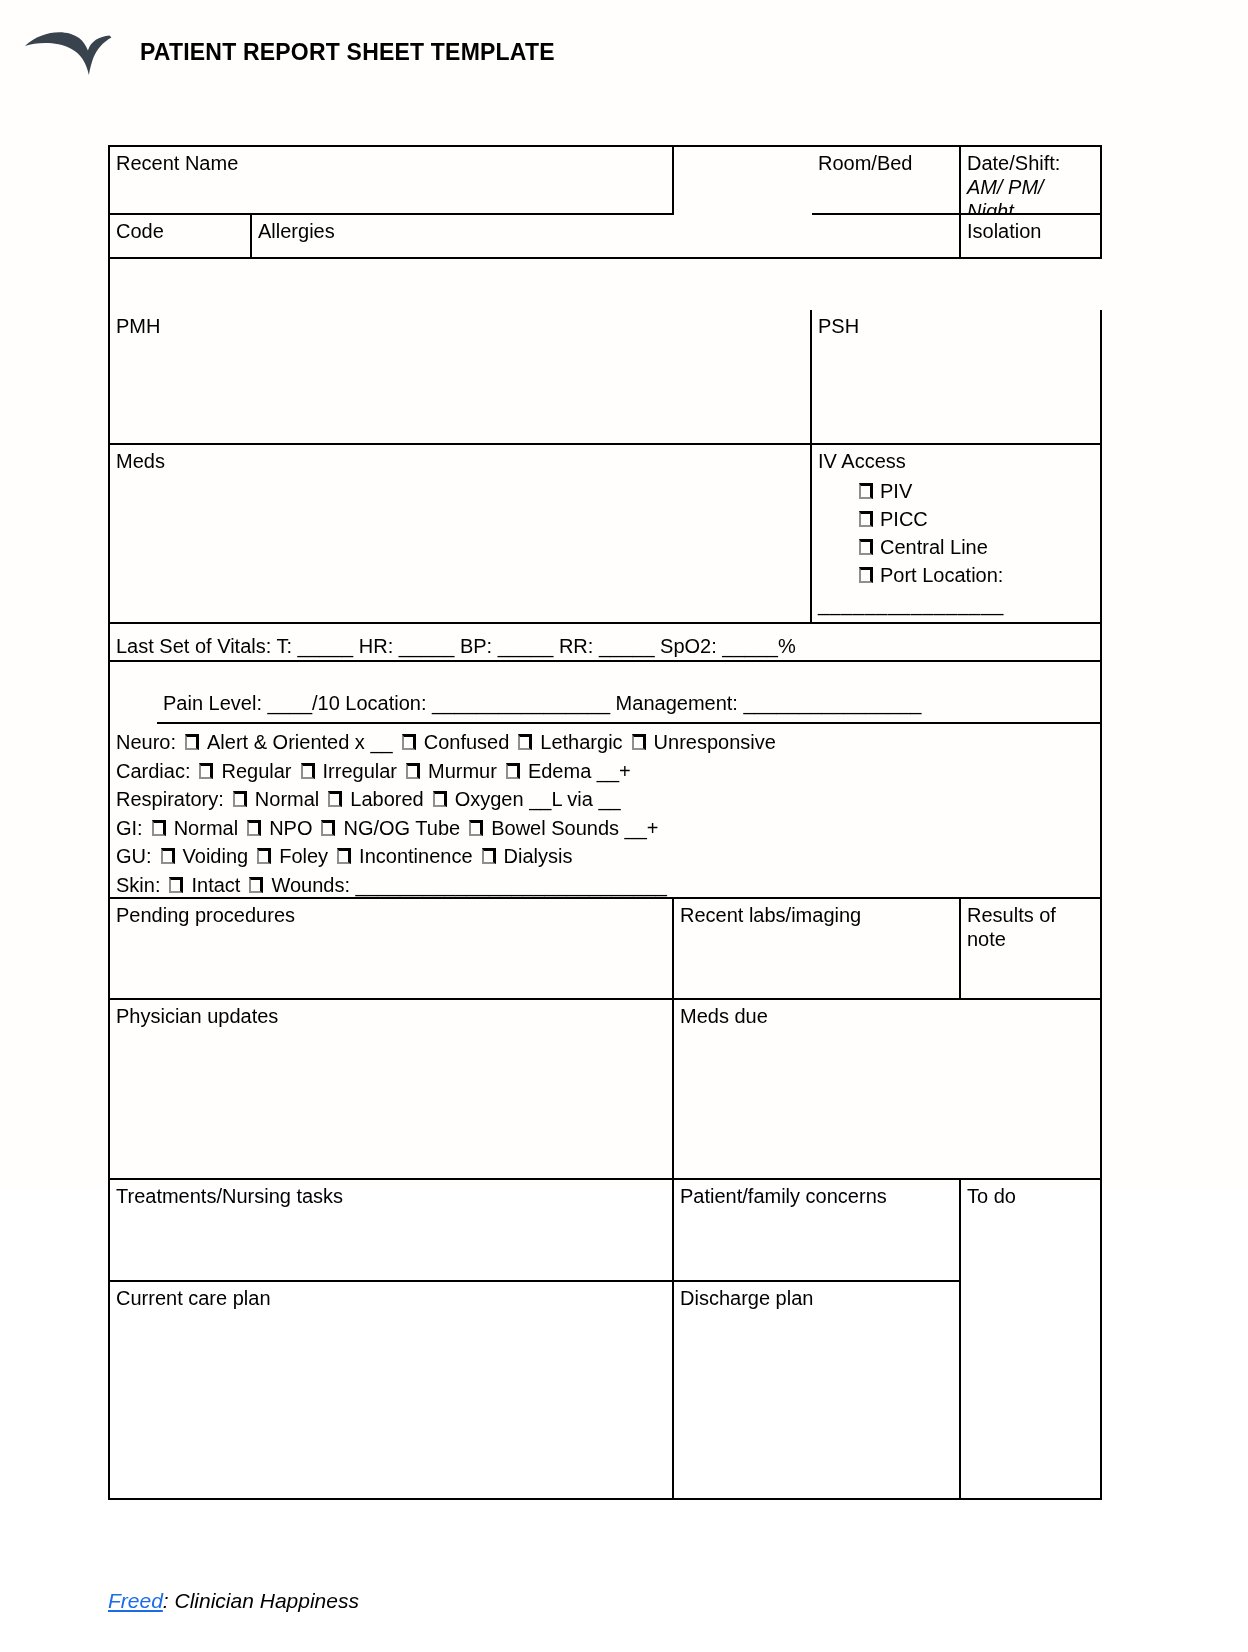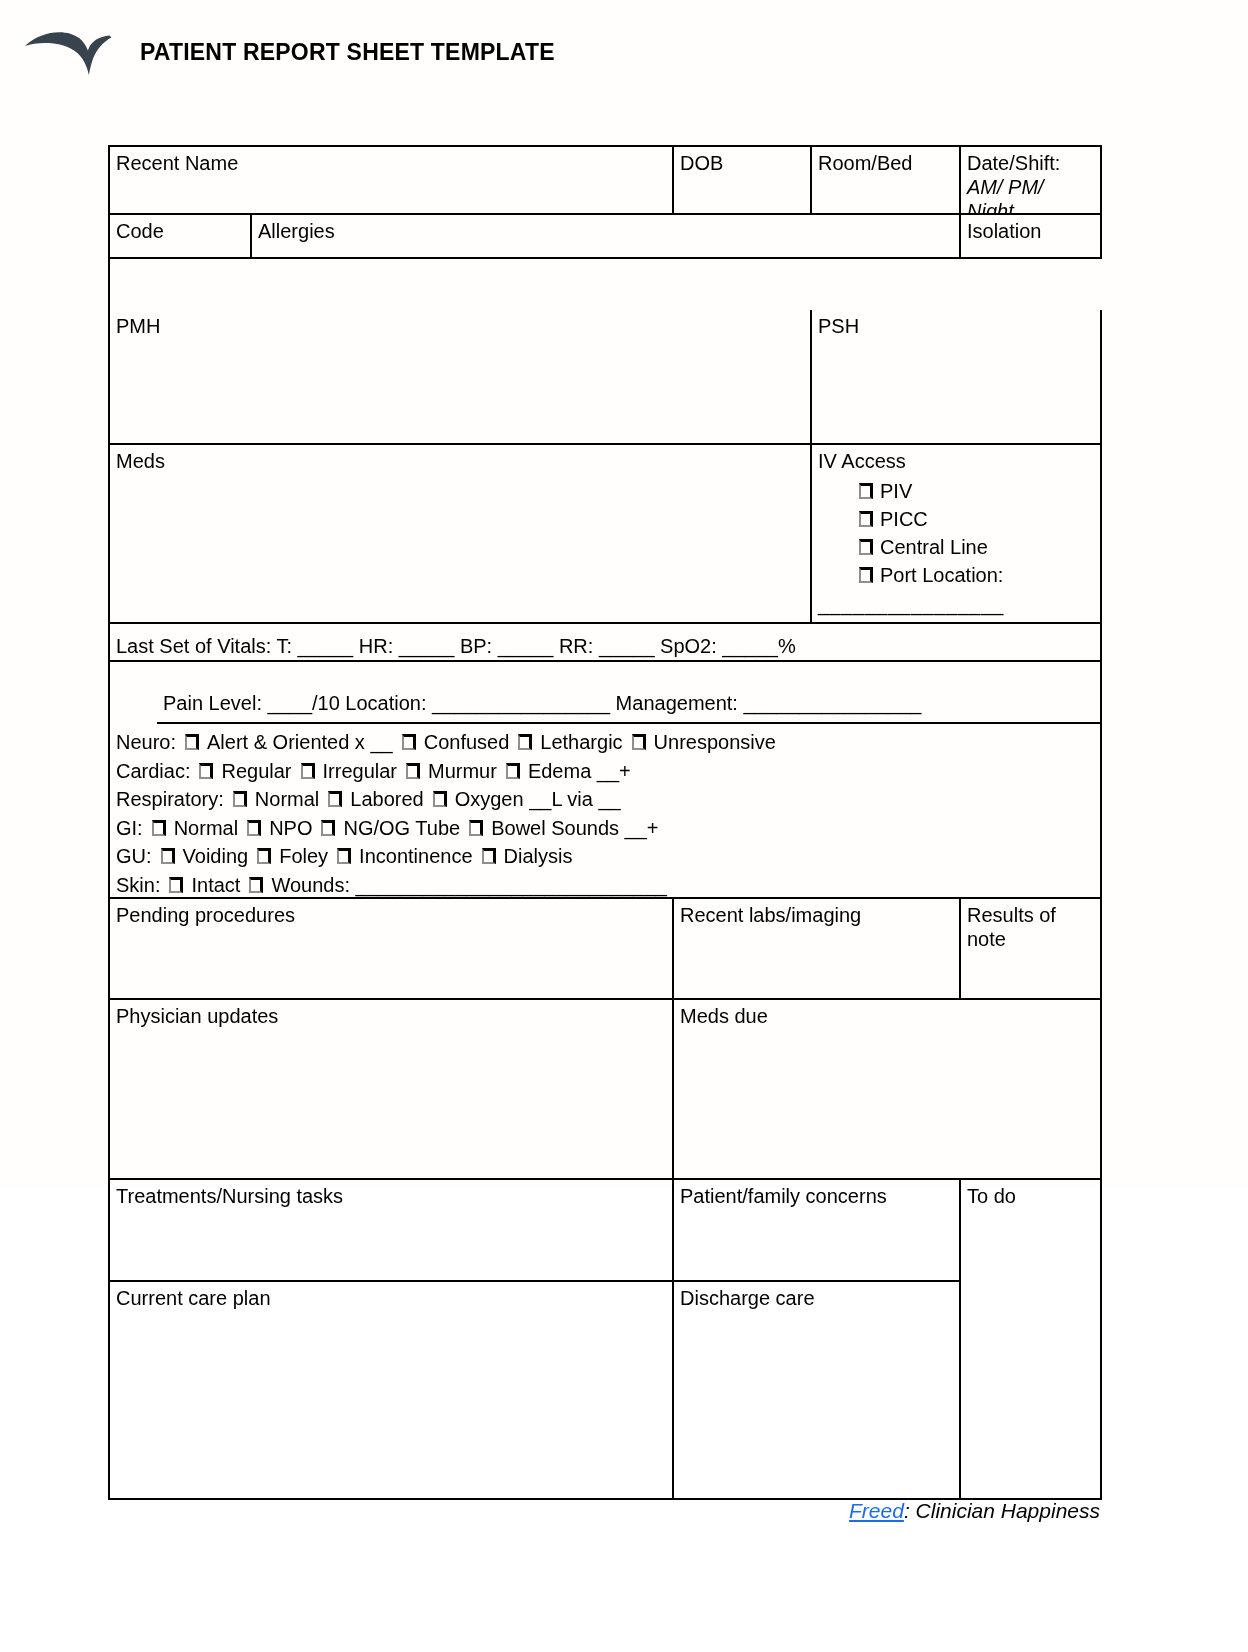--- a/index.html
+++ b/index.html
@@ -44,44 +44,41 @@
   .iv-blank{line-height:30px;letter-spacing:.5px;}
 
   .as-line{line-height:28.5px;white-space:nowrap;}
   .as-item{margin-left:9px;}
   .as-item .cb{margin-right:8px;}
 
   .ds-italic{font-style:italic;}
 
   
   .footer{
-    position:absolute;left:108px;top:1499px;width:992px;text-align:right;
+    position:absolute;left:108px;top:1589px;width:992px;
     font-size:21px;font-style:italic;
   }
   .footer a{text-decoration:underline;cursor:pointer;}
 </style>
 </head>
 <body>
 
 <div class="page">
 
   <div class="hdr">
     <svg class="logo" viewBox="0 0 100 55" aria-hidden="true">
       <path d="M1 21 C 18 5, 45 2, 59 13 C 63 16, 66 21, 68 26 C 71 16, 80 11, 91 10 L 93 12 C 84 17, 78 24, 74 33 C 72 38, 70 46, 69 52 C 66 38, 60 29, 50 24 C 35 16, 14 17, 1 21 Z" fill="#39434e"></path>
     </svg>
     <div class="title">PATIENT REPORT SHEET TEMPLATE</div>
   </div>
 
   <div class="sheet">
 
     <div class="cell" style="grid-column:1/3;grid-row:1">
       <span>Recent Name</span>
-    </div>
-    <div class="cell" style="grid-column:3;grid-row:1">
-      <span>DOB</span>
     </div>
     <div class="cell" style="grid-column:4;grid-row:1">
       <span>Room/Bed</span>
     </div>
     <div class="cell" style="grid-column:5;grid-row:1">
       <span>Date/Shift: </span><span class="ds-italic">AM/ PM/ Night</span>
     </div>
 
     <div class="cell" style="grid-column:1;grid-row:2">
       <span>Code</span>
@@ -158,21 +155,21 @@
       <span>Patient/family concerns</span>
     </div>
     <div class="cell" style="grid-column:5;grid-row:11/13">
       <span>To do</span>
     </div>
 
     <div class="cell" style="grid-column:1/3;grid-row:12">
       <span>Current care plan</span>
     </div>
     <div class="cell" style="grid-column:3/5;grid-row:12">
-      <span>Discharge care</span>
+      <span>Discharge plan</span>
     </div>
 
   </div>
 
   <div class="footer">
     <a style="color: rgb(26, 108, 232);">Freed</a><span>: Clinician Happiness</span>
   </div>
 
 </div>
 

